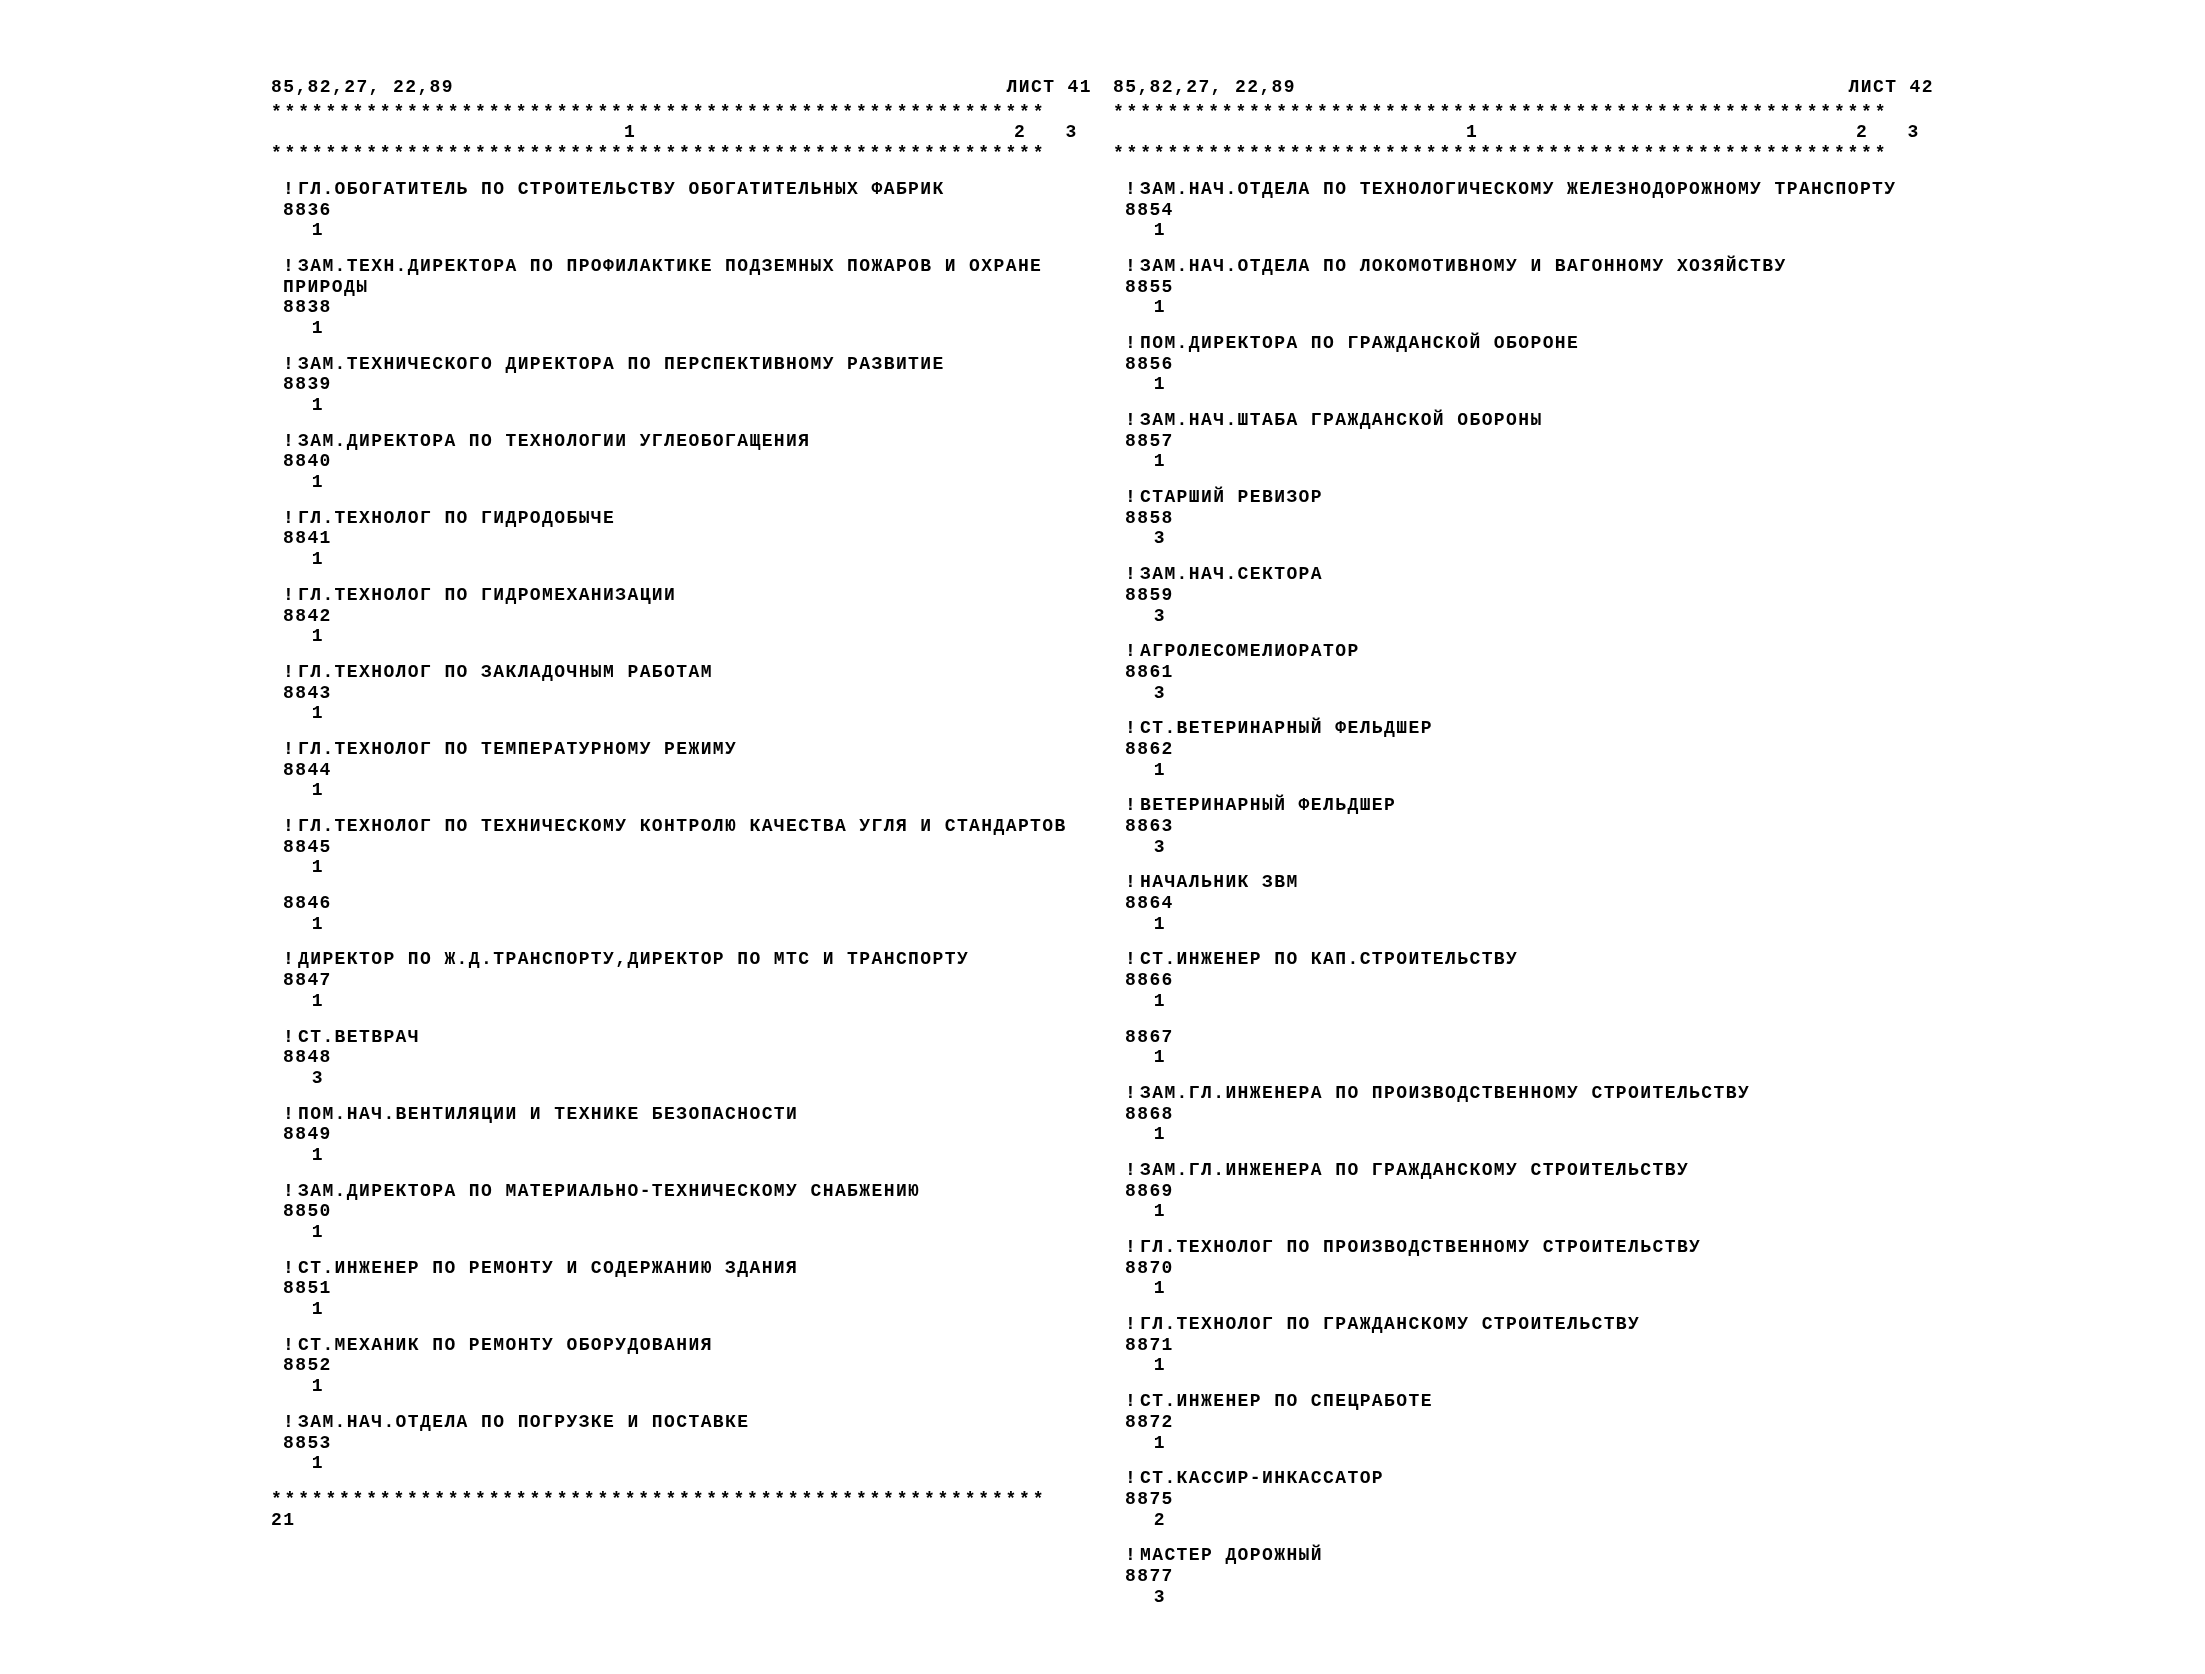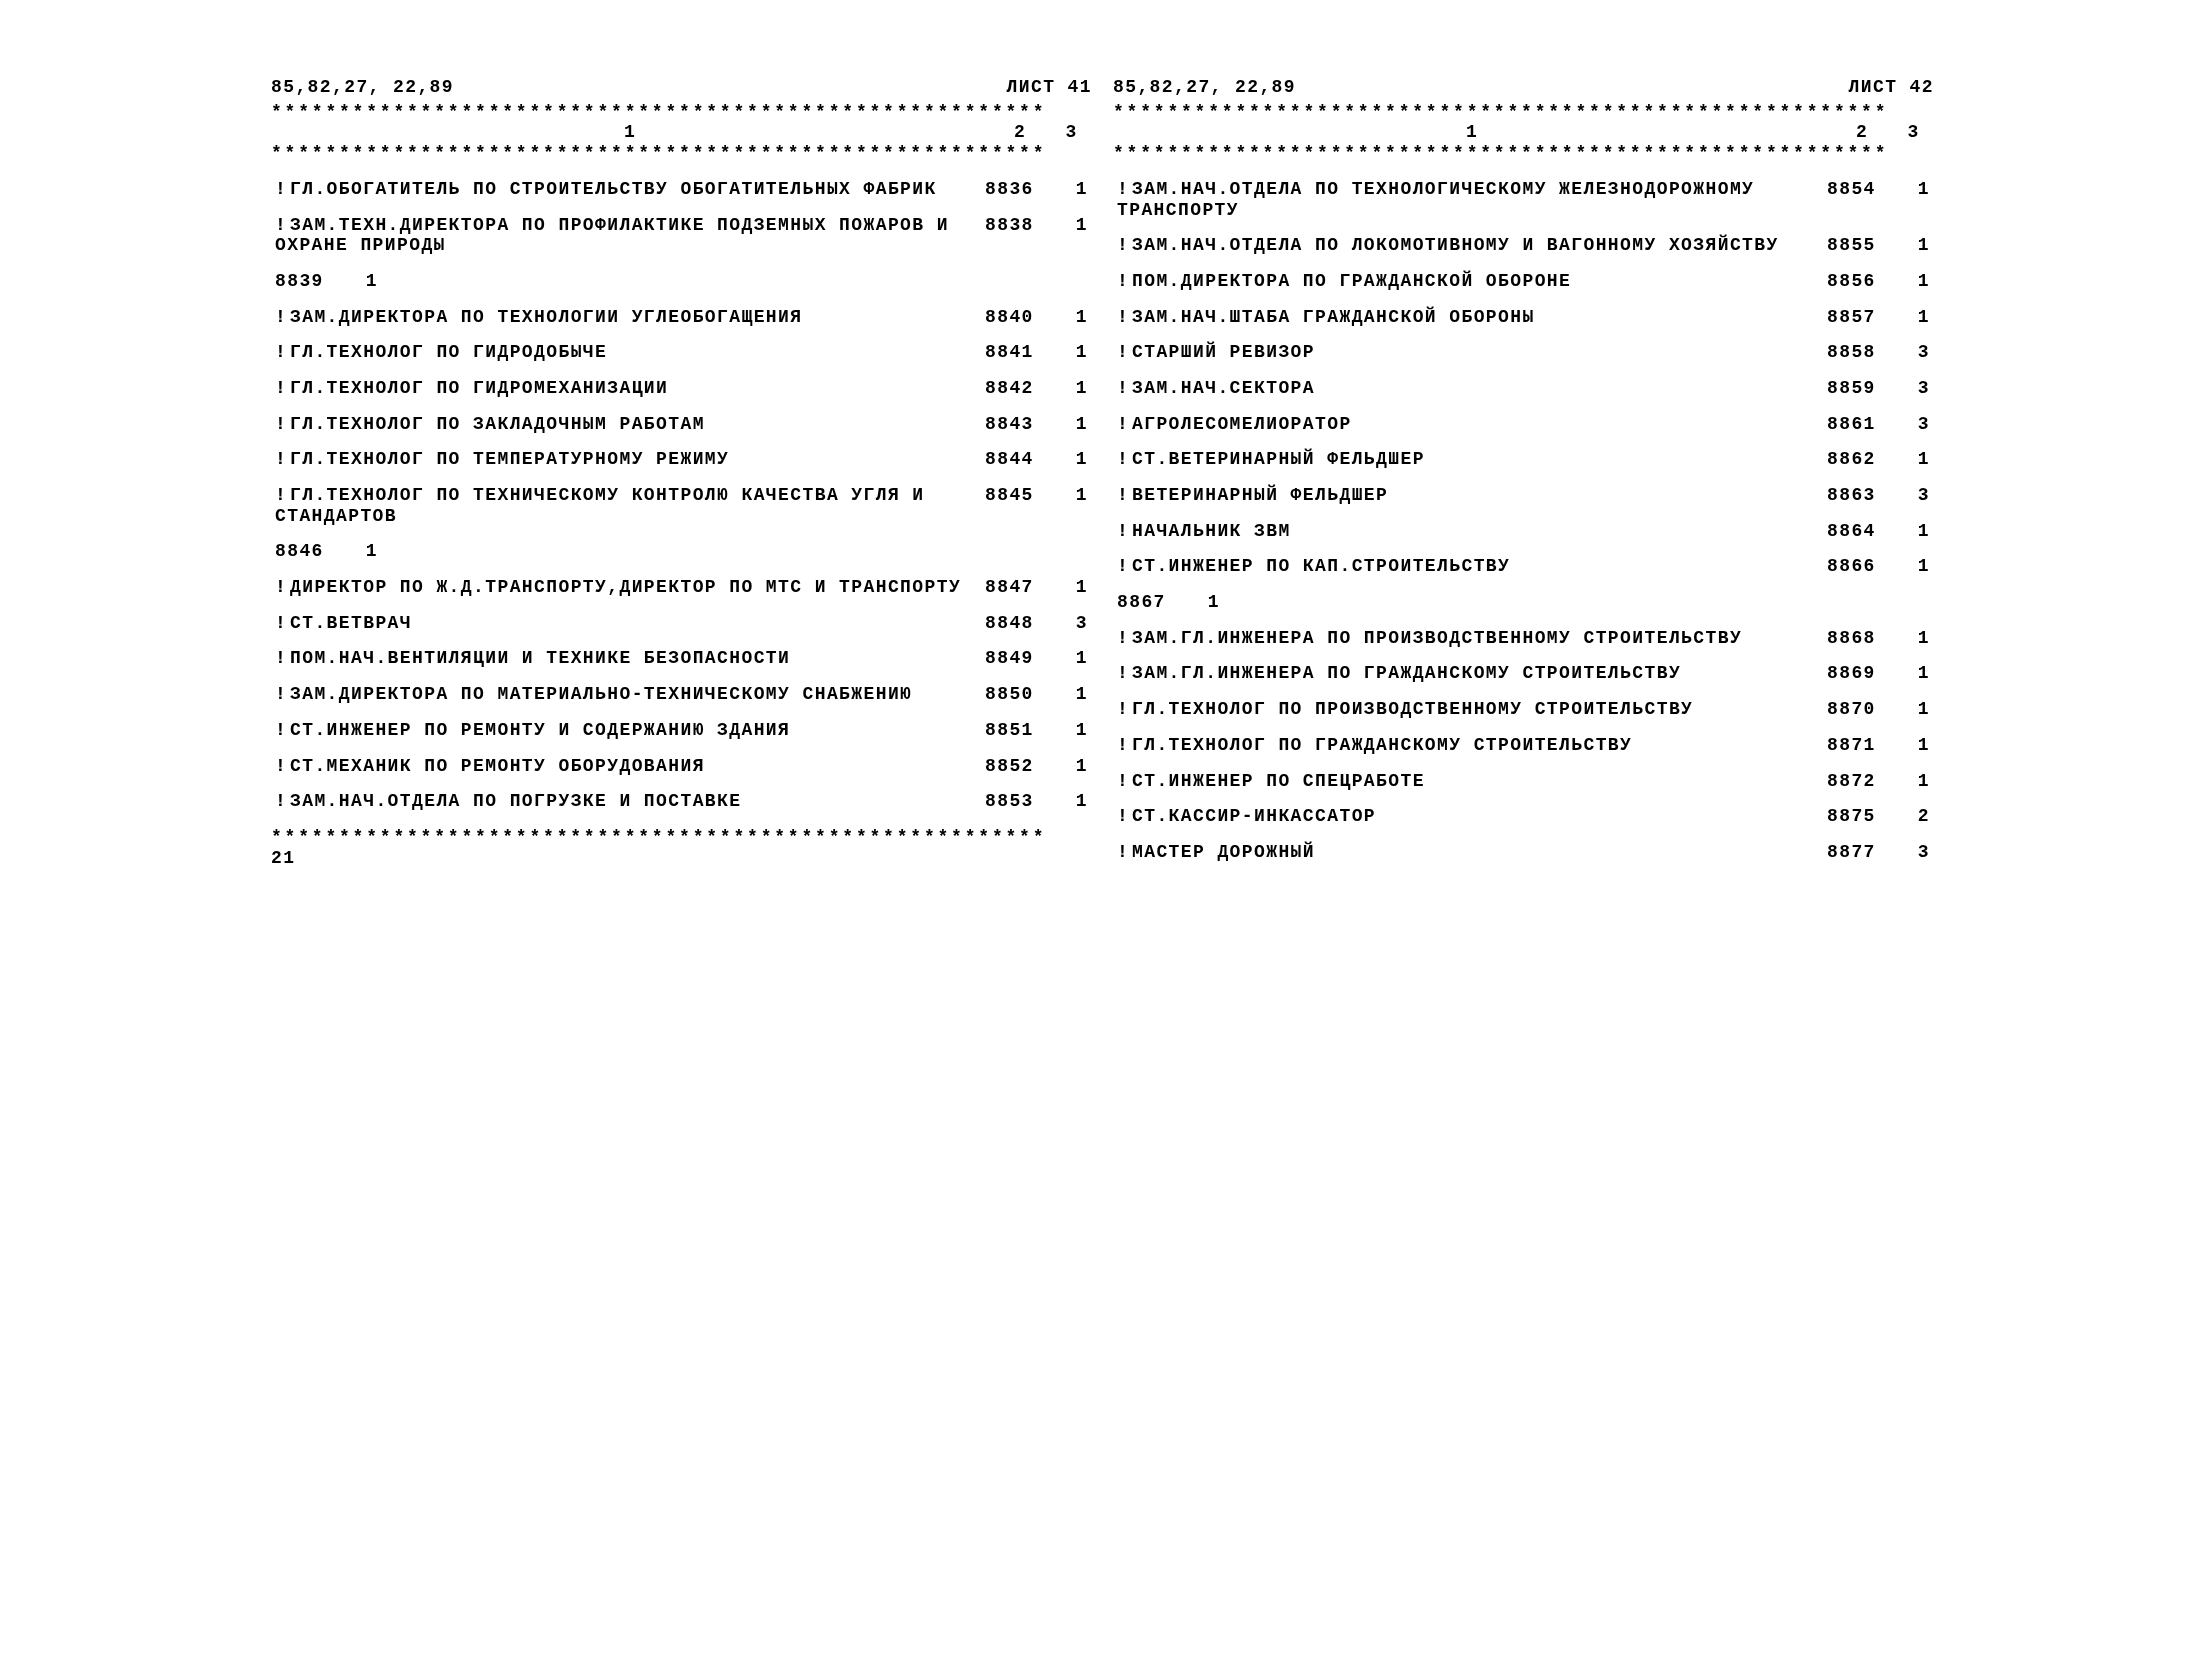--- a/index.html
+++ b/index.html
@@ -31,21 +31,22 @@
     letter-spacing: 2.8px;
   }
   .colhead {
     display: flex;
   }
   .colhead .c1 { flex: 1; text-align: center; }
   .colhead .c2 { width: 62px; text-align: center; }
   .colhead .c3 { width: 41px; text-align: center; }
   .row {
     display: flex;
-    margin: 15px 4px;
+    margin: 15px 12px;
+    flex-direction: column;
   }
   .row .c1 { flex: 1; padding-right: 9.7px; word-break: break-word; }
   .row .c1::before { content: "!"; margin-right: 2.8px; }
   .row .c2 { width: 62px; text-align: left; }
   .row .c3 { width: 41px; text-align: right; }
   .foot { }
 </style>
 </head>
 <body>
 
@@ -68,20 +69,21 @@
           <div class="c1">ГЛ.ОБОГАТИТЕЛЬ ПО СТРОИТЕЛЬСТВУ ОБОГАТИТЕЛЬНЫХ ФАБРИК</div>
           <div class="c2">8836</div>
           <div class="c3">1</div>
         </div>
         <div class="row">
           <div class="c1">ЗАМ.ТЕХН.ДИРЕКТОРА ПО ПРОФИЛАКТИКЕ ПОДЗЕМНЫХ ПОЖАРОВ И ОХРАНЕ ПРИРОДЫ</div>
           <div class="c2">8838</div>
           <div class="c3">1</div>
         </div>
         <div class="row">
+          <div class="c1">ЗАМ.ТЕХНИЧЕСКОГО ДИРЕКТОРА ПО ПЕРСПЕКТИВНОМУ РАЗВИТИЕ</div>
           <div class="c2">8839</div>
           <div class="c3">1</div>
         </div>
         <div class="row">
           <div class="c1">ЗАМ.ДИРЕКТОРА ПО ТЕХНОЛОГИИ УГЛЕОБОГАЩЕНИЯ</div>
           <div class="c2">8840</div>
           <div class="c3">1</div>
         </div>
         <div class="row">
           <div class="c1">ГЛ.ТЕХНОЛОГ ПО ГИДРОДОБЫЧЕ</div>

